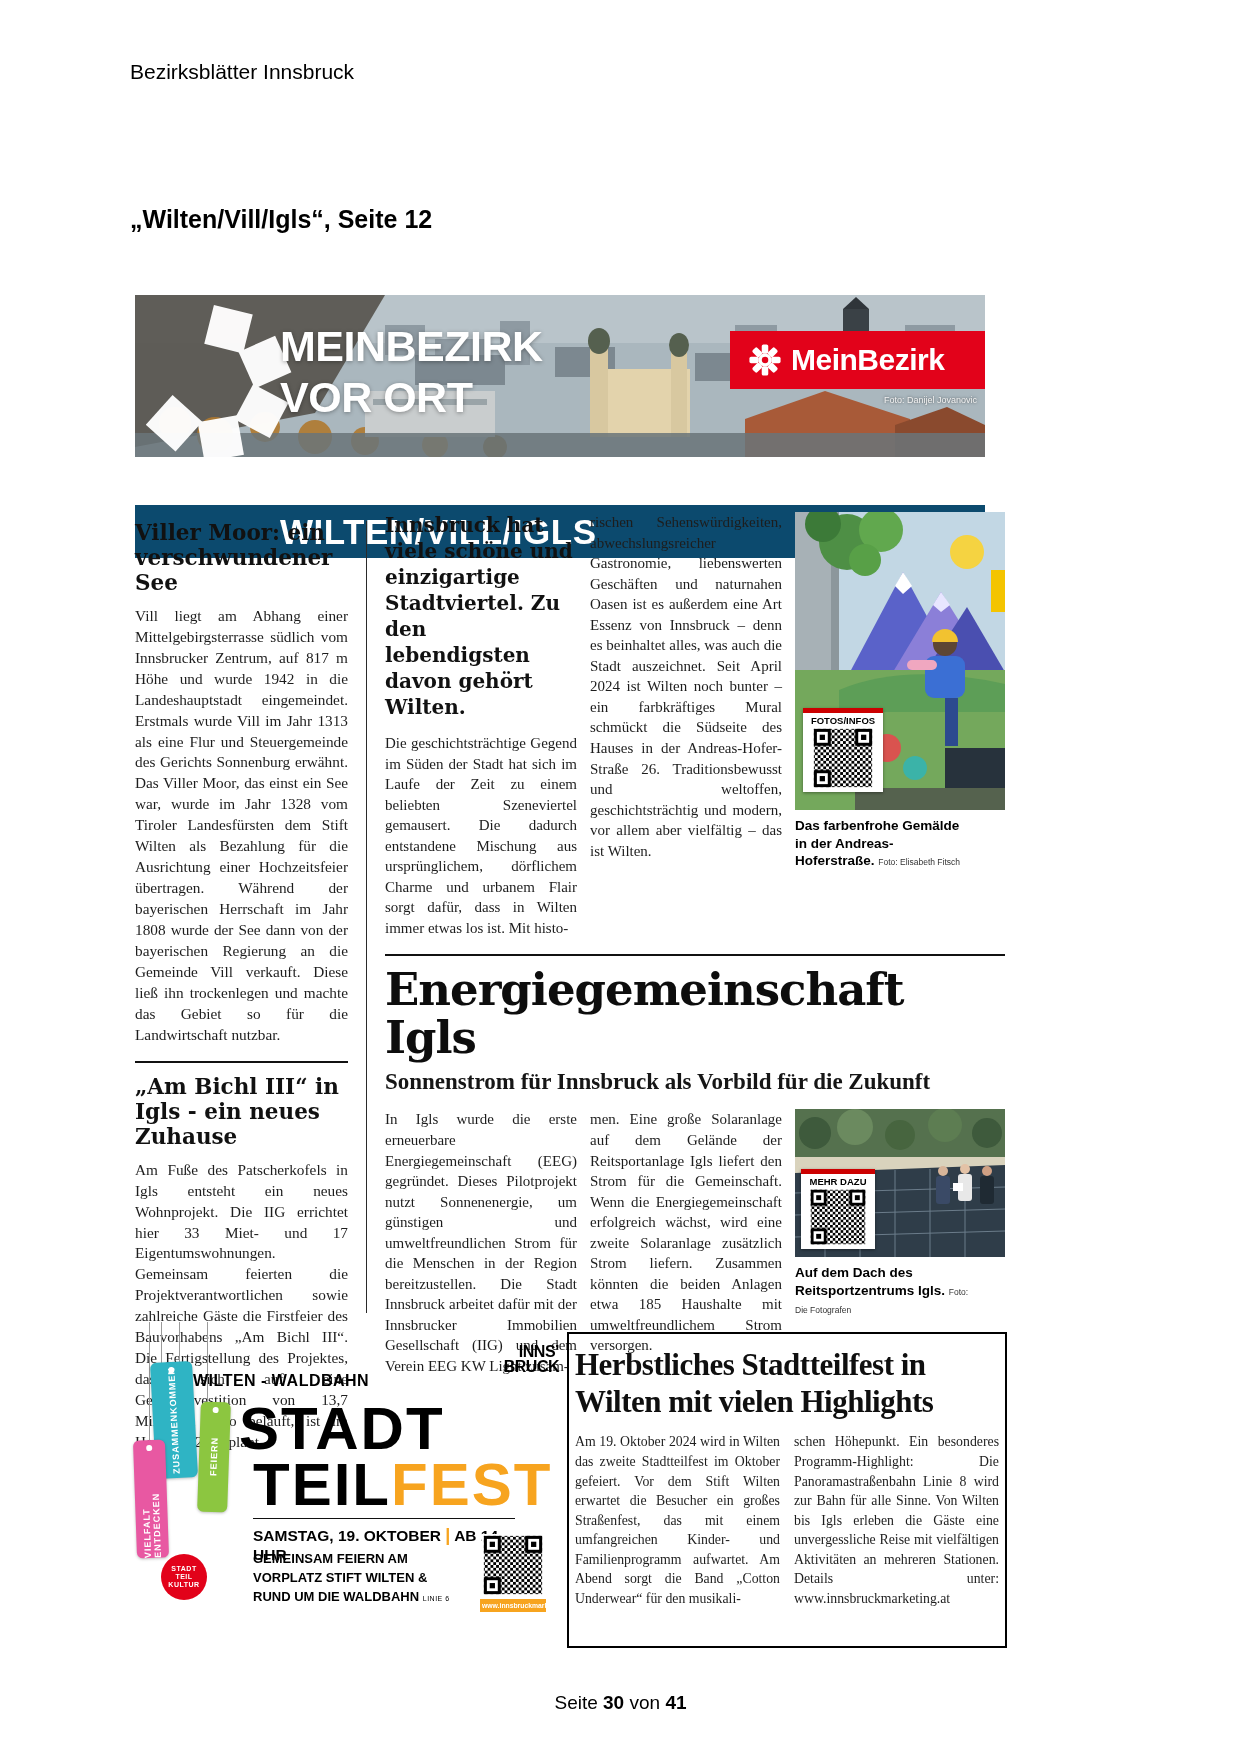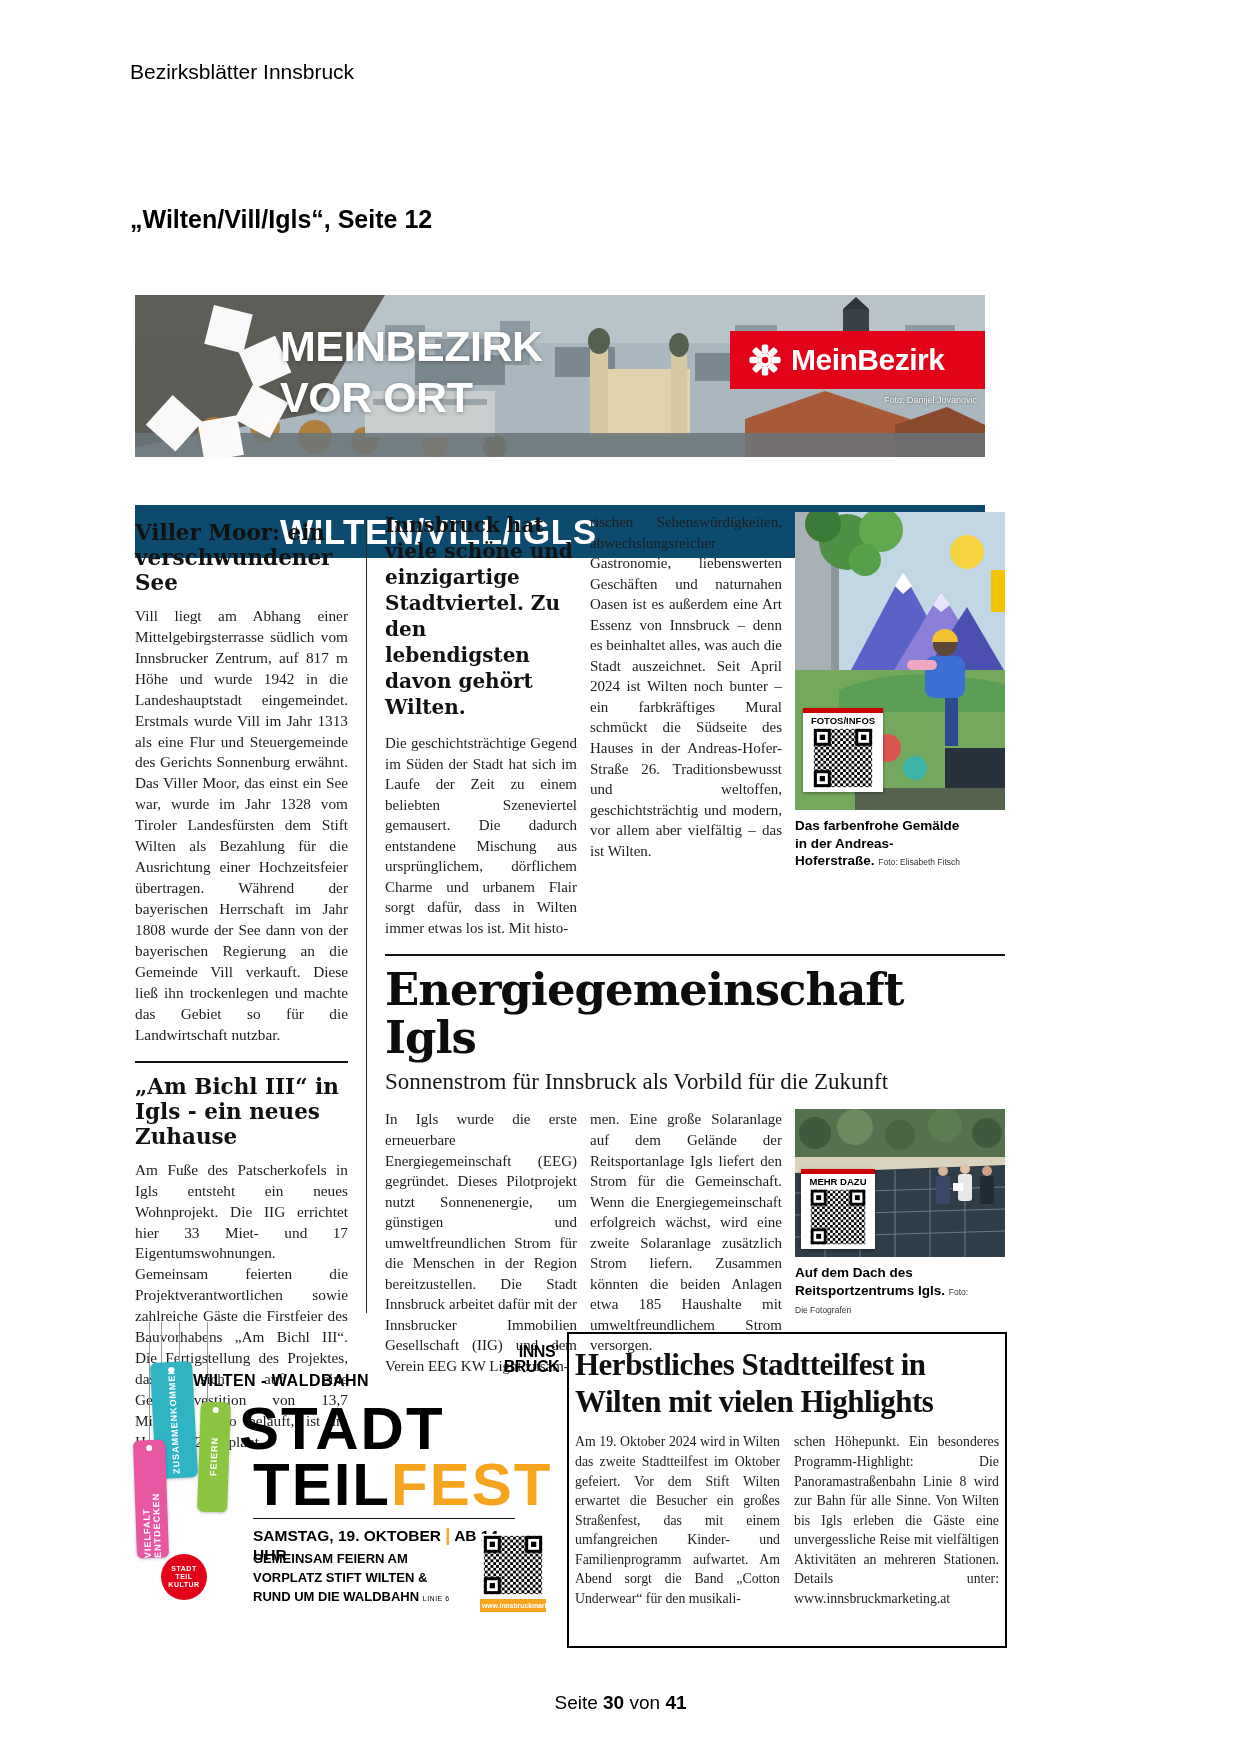--- a/index.html
+++ b/index.html
@@ -32,21 +32,21 @@
   .rail .rule { border-top:2px solid #111; margin:15px 0 12px 0; }
 
   .main { position:absolute; left:385px; top:512px; width:620px; }
   .main h1 { font-family:"DejaVu Serif", serif; font-weight:700; font-size:53px; line-height:1.06; letter-spacing:-1.5px; color:#0d0d0d; margin-bottom:18px; }
   .cols { display:flex; gap:13px; }
   .col-a { width:192px; } .col-b { width:192px; } .col-photo { width:174px; }
   .lead { font-family:"DejaVu Serif", serif; font-weight:700; font-size:20px; line-height:1.3; margin-bottom:13px; color:#111; }
   .body-txt { font-size:15px; line-height:1.37; text-align:justify; color:#1d1d1d; }
   .main .rule { border-top:2px solid #111; margin:16px 0 10px 0; }
   .main h1.h2e { font-size:45px; margin-bottom:6px; letter-spacing:-1px; }
-  .subhead { font-size:23px; line-height:1.2; color:#161616; margin-bottom:14px; }
+  .subhead { font-size:23px; line-height:1.2; color:#161616; margin-bottom:14px;font-weight:bold; }
 
   
   .photo { position:relative; overflow:hidden; }
   .photo svg { display:block; }
   .caption { font-family:"Liberation Sans", sans-serif; font-weight:700; font-size:13.5px; line-height:1.3; margin-top:7px; color:#000; }
   .credit { font-family:"Liberation Sans", sans-serif; font-weight:400; font-size:8.5px; color:#333; }
   .qr-box { position:absolute; background:#fff; border-top:5px solid #c00; box-shadow:0 1px 3px rgba(0,0,0,.4); text-align:center; }
   .qr-box .qr-label { font-family:"Liberation Sans", sans-serif; font-weight:700; font-size:9.5px; padding:2px 0 1px 0; color:#000; }
   .qr-svg { display:block; margin:0 auto 3px auto; }
 

